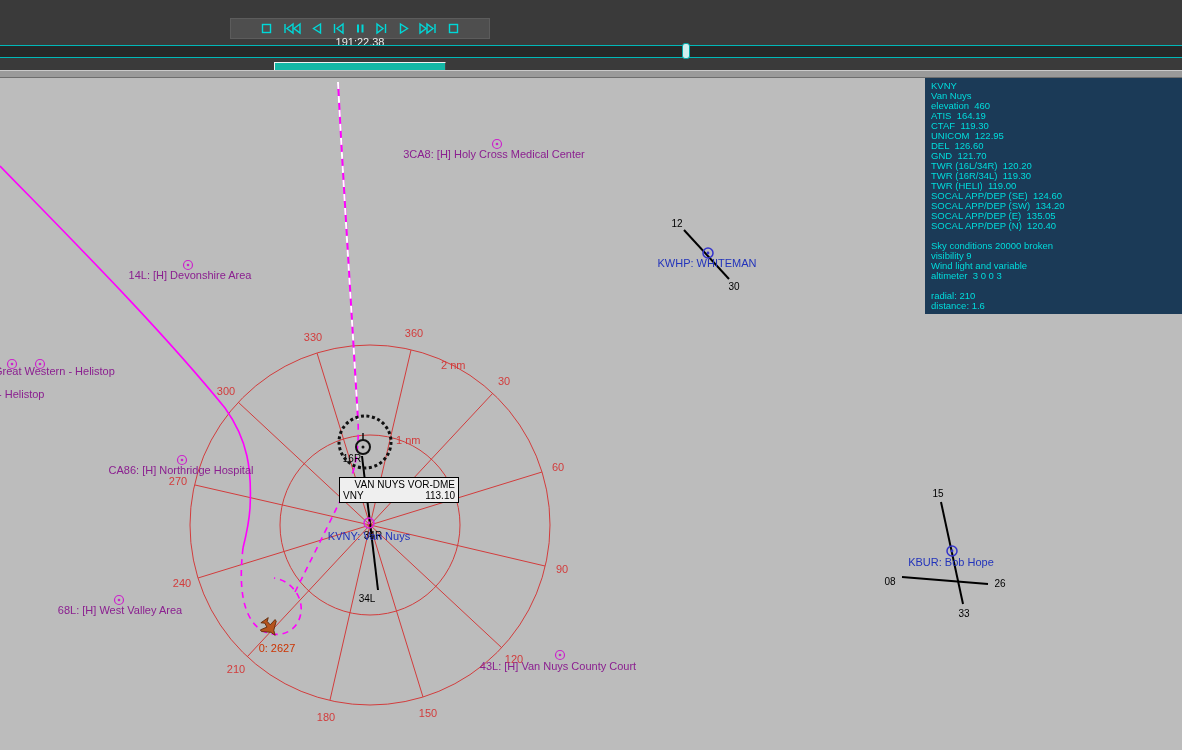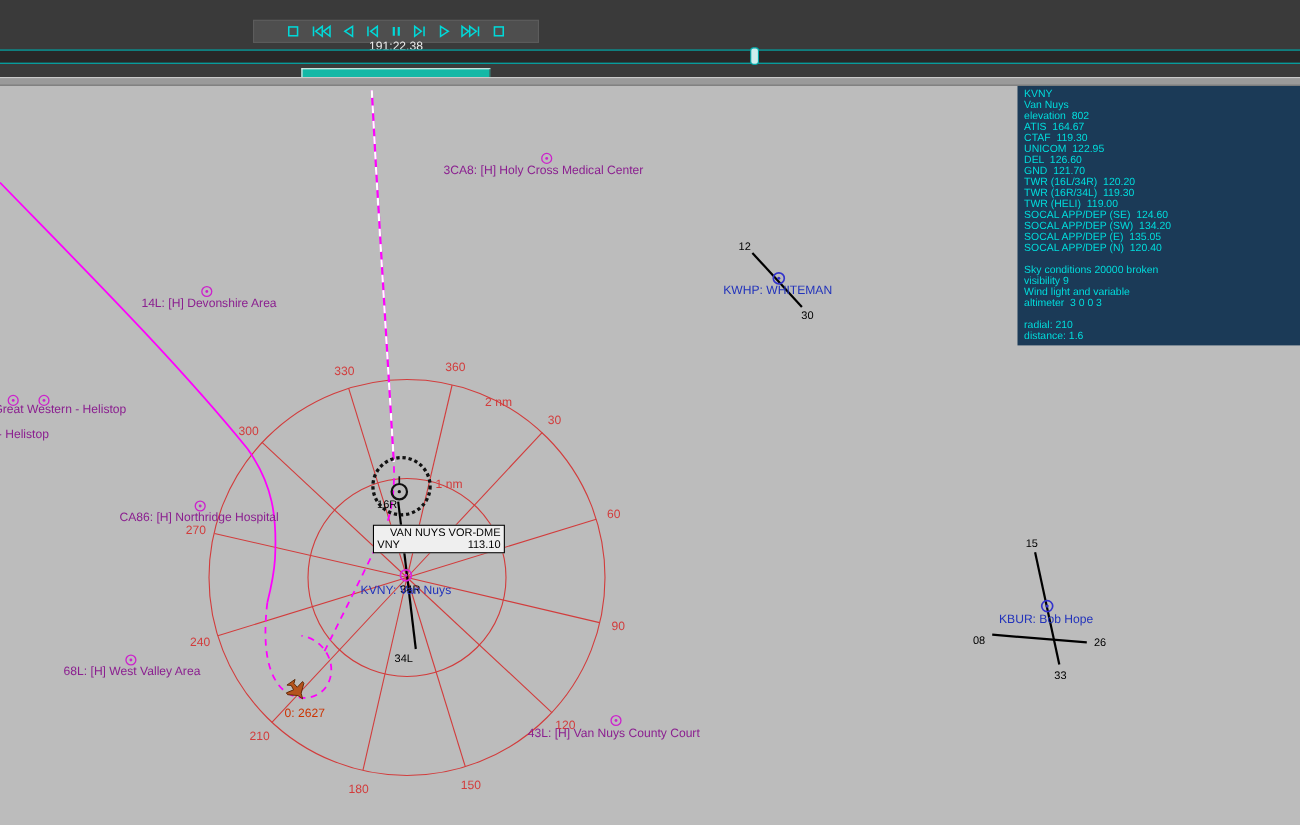--- a/index.html
+++ b/index.html
@@ -254,22 +254,22 @@
       <div>VAN NUYS VOR-DME</div>
       <div class="vt-row">
         <span>VNY</span>
         <span>113.10</span>
       </div>
     </div>
 
     <div class="info-panel">
       <div class="info-line">KVNY</div>
       <div class="info-line">Van Nuys</div>
-      <div class="info-line">elevation  802</div>
-      <div class="info-line">ATIS  164.67</div>
+      <div class="info-line">elevation  460</div>
+      <div class="info-line">ATIS  164.19</div>
       <div class="info-line">CTAF  119.30</div>
       <div class="info-line">UNICOM  122.95</div>
       <div class="info-line">DEL  126.60</div>
       <div class="info-line">GND  121.70</div>
       <div class="info-line">TWR (16L/34R)  120.20</div>
       <div class="info-line">TWR (16R/34L)  119.30</div>
       <div class="info-line">TWR (HELI)  119.00</div>
       <div class="info-line">SOCAL APP/DEP (SE)  124.60</div>
       <div class="info-line">SOCAL APP/DEP (SW)  134.20</div>
       <div class="info-line">SOCAL APP/DEP (E)  135.05</div>

